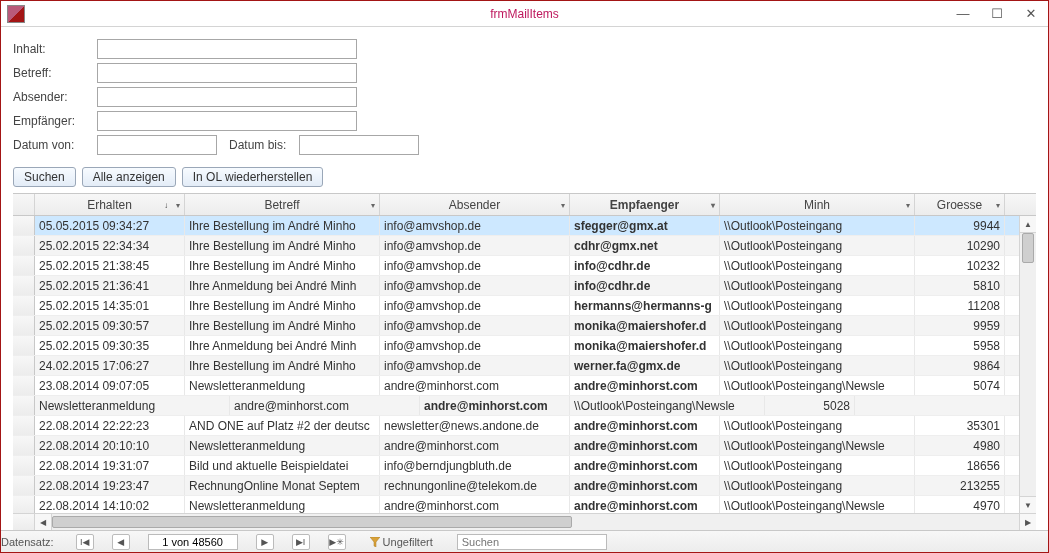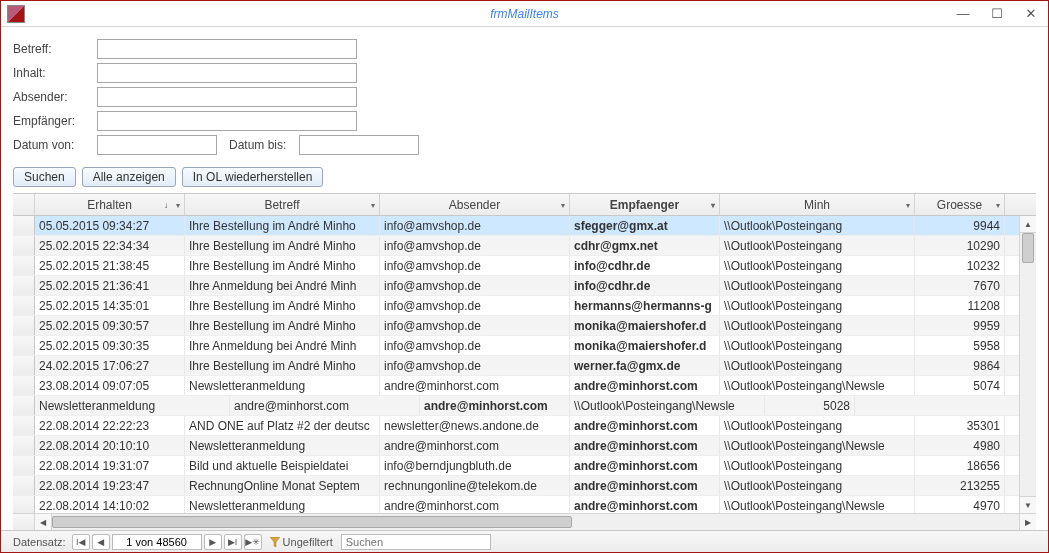--- a/index.html
+++ b/index.html
@@ -30,22 +30,21 @@
   .titlebar .sys-icon {
     width: 18px; height: 18px;
     margin-left: 6px;
     background: linear-gradient(135deg,#b95a7a 0 50%,#a31515 50% 100%);
     border: 1px solid #888;
   }
   .titlebar .title {
     position: absolute;
     left: 50%;
     transform: translateX(-50%);
-    color: #3b82f6;
-    font-style: italic;
+    color: #be185d;
   }
   .titlebar .win-controls {
     margin-left: auto;
     display: flex;
   }
   .titlebar .win-btn {
     width: 34px; height: 24px;
     display: flex; align-items: center; justify-content: center;
     color: #555;
     font-size: 13px;
@@ -177,22 +176,22 @@
   .hscroll{flex:1;background:#f0f0f0;position:relative;}
   .hscroll .arrow{position:absolute;top:0;width:17px;height:17px;display:flex;align-items:center;justify-content:center;font-size:8px;color:#555;background:#f7f7f7;border-right:1px solid #d4d4d4;cursor:pointer;}
   .hscroll .arrow.r{right:0;border-left:1px solid #d4d4d4;border-right:none;}
   .hscroll .thumb{position:absolute;left:17px;top:2px;bottom:2px;width:520px;background:#cfcfcf;border:1px solid #aaa;border-radius:2px;}
   .navbar {
     height: 22px;
     border-top: 1px solid #c8c8c8;
     background: linear-gradient(#f7f7f7,#ececec);
     display: flex;
     align-items: center;
-    padding: 0 12px;
-    gap: 2px;
+    padding: 0 0;
+    gap: 18px;
     font-size: 11px;
   }
   .navbar .lbl { color:#555; margin-right:4px;}
   .nav-btn {
     width:18px;height:16px;border:1px solid #bbb;background:#fff;
     display:flex;align-items:center;justify-content:center;
     font-size:9px;color:#555;cursor:pointer;border-radius:2px;
   }
   .nav-pos {
     width:90px;height:16px;border:1px solid #bbb;background:#fff;
@@ -217,25 +216,25 @@
     <div class="title">frmMailItems</div>
     <div class="win-controls">
       <div class="win-btn">—</div>
       <div class="win-btn">☐</div>
       <div class="win-btn">✕</div>
     </div>
   </div>
 
   <div class="form-area">
     <div class="form-row">
+      <label>Inhalt:</label>
+      <input type="text" class="w260" value="" style="">
+    </div>
+    <div class="form-row">
       <label>Betreff:</label>
-      <input type="text" class="w260" value="" style="">
-    </div>
-    <div class="form-row">
-      <label>Inhalt:</label>
       <input type="text" class="w260" value="" style="">
     </div>
     <div class="form-row">
       <label>Absender:</label>
       <input type="text" class="w260" value="" style="">
     </div>
     <div class="form-row">
       <label>Empfänger:</label>
       <input type="text" class="w260" value="" style="">
     </div>
@@ -312,21 +311,21 @@
             <div class="cell c-pfad">\\Outlook\Posteingang</div>
             <div class="cell c-groesse num">10232</div>
           </div>
           <div class="row alt">
             <div class="sel-col"></div>
             <div class="cell c-erhalten">25.02.2015 21:36:41</div>
             <div class="cell c-betreff">Ihre Anmeldung bei André Minh</div>
             <div class="cell c-absender">info@amvshop.de</div>
             <div class="cell c-empf">info@cdhr.de</div>
             <div class="cell c-pfad">\\Outlook\Posteingang</div>
-            <div class="cell c-groesse num">7670</div>
+            <div class="cell c-groesse num">5810</div>
           </div>
           <div class="row">
             <div class="sel-col"></div>
             <div class="cell c-erhalten">25.02.2015 14:35:01</div>
             <div class="cell c-betreff">Ihre Bestellung im André Minho</div>
             <div class="cell c-absender">info@amvshop.de</div>
             <div class="cell c-empf">hermanns@hermanns-g</div>
             <div class="cell c-pfad">\\Outlook\Posteingang</div>
             <div class="cell c-groesse num">11208</div>
           </div>

